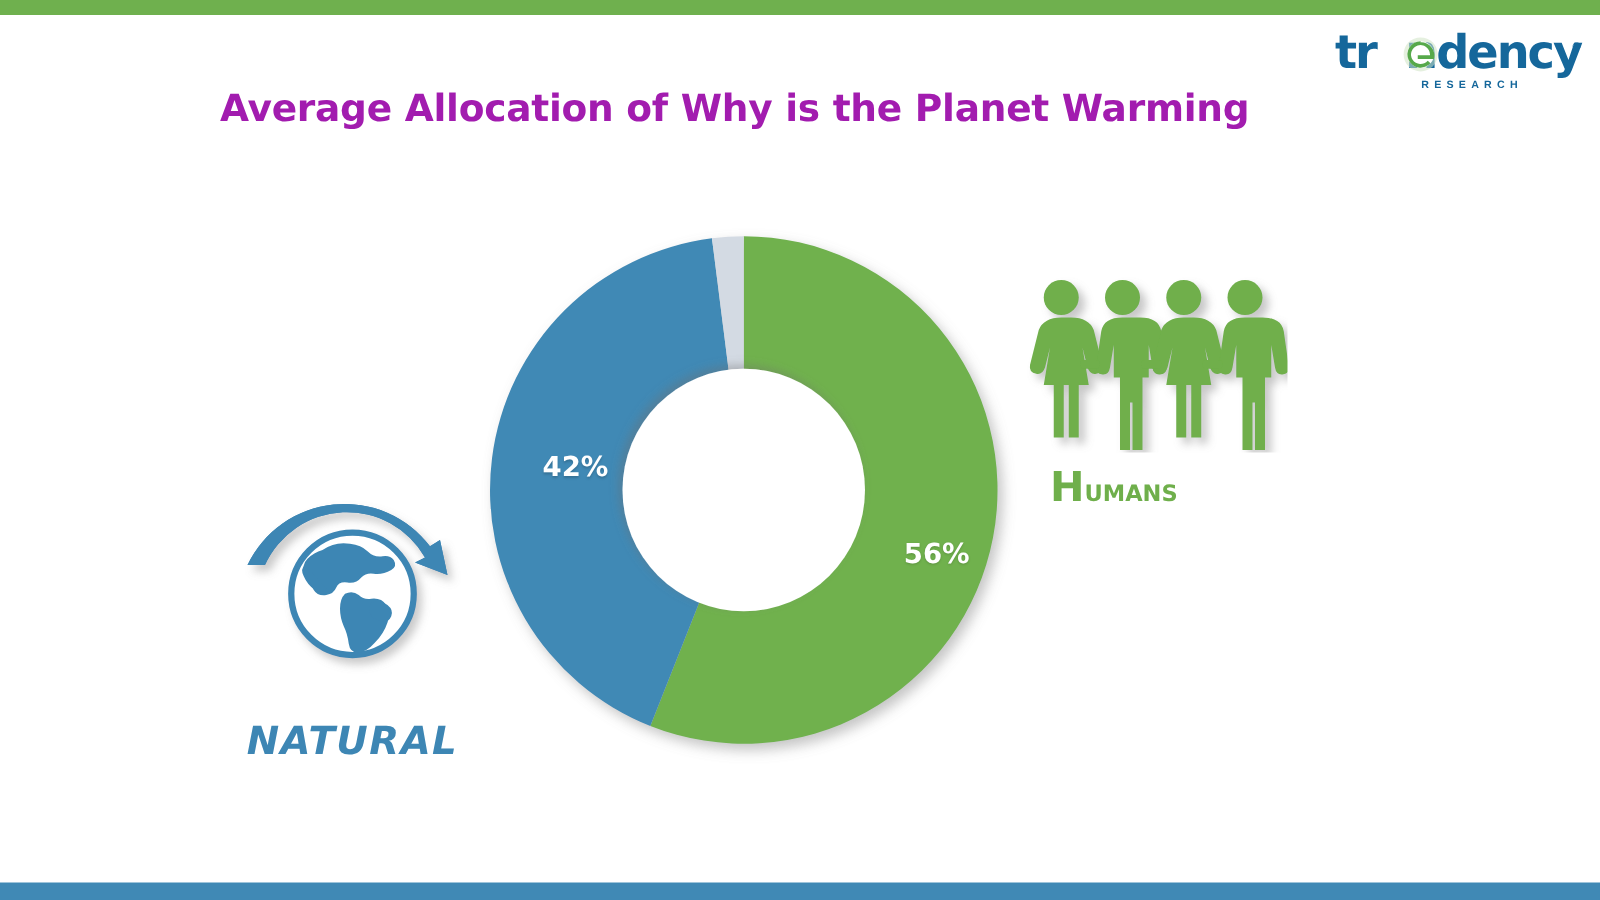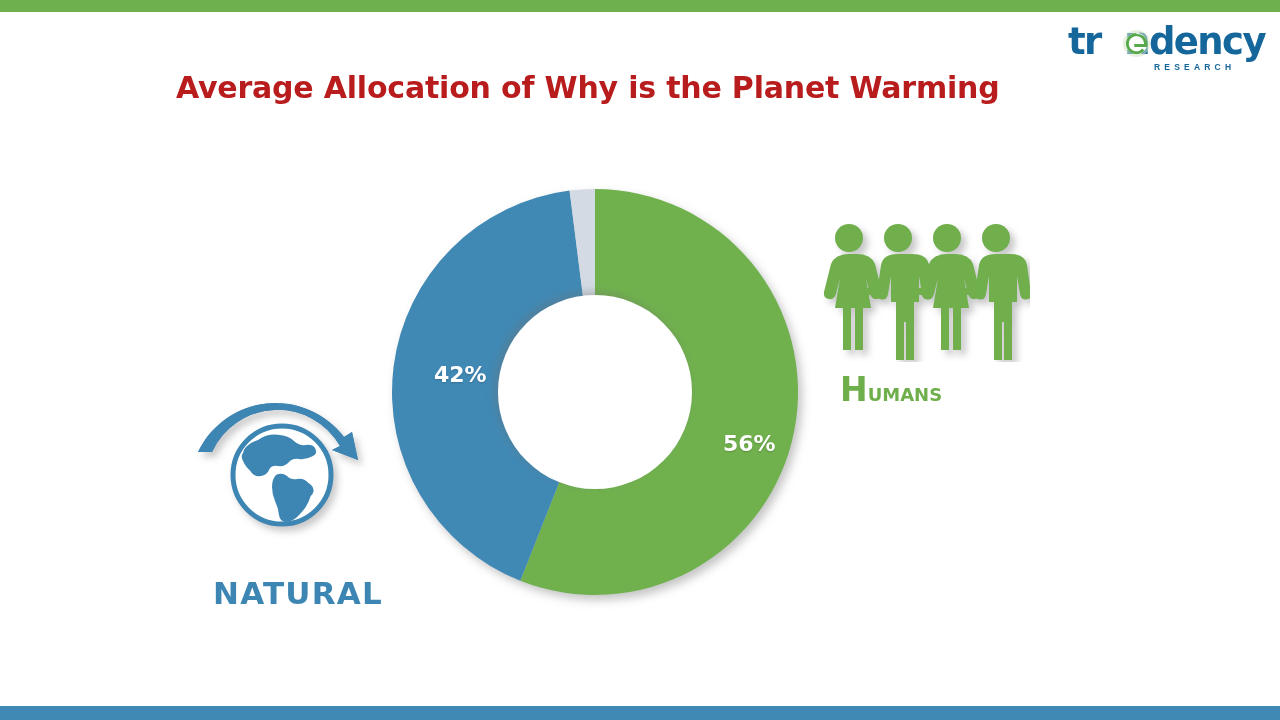--- a/index.html
+++ b/index.html
@@ -42,34 +42,33 @@
   }
   .logo-e svg{display:block;}
   .logo-sub{
     position:absolute;left:69px;top:40px;
     font-family:"Liberation Sans", sans-serif;
     font-size:8.5px;
     font-weight:bold;
     letter-spacing:4.2px;
     color:#15679B;
     white-space:nowrap;
-    margin-left:17px;
   }
   .logo-tm{
     position:absolute;left:190px;top:10px;
     font-size:9px;color:#15679B;
   }
 
   
   .title{
     position:absolute;left:176px;top:70px;
     font-family:"DejaVu Sans", sans-serif;
     font-weight:bold;
     font-size:30px;
-    color:#b91c1c;
+    color:#a21caf;
     letter-spacing:-0.2px;
     white-space:nowrap;
   }
 
   
   .donut-wrap{
     position:absolute;left:372px;top:169px;width:446px;height:446px;
   }
   .donut-wrap svg{display:block;}
 
@@ -84,28 +83,29 @@
   }
   .label-natural-pct{left:434px;top:362px;text-align:center;}
   .label-humans-pct{left:723px;top:431px;}
 
   
   .icon-natural{
     position:absolute;left:180px;top:390px;width:205px;height:170px;
   }
   .icon-natural svg{display:block;}
   .cap-natural{
-    position:absolute;left:212px;top:575px;width:172px;
+    position:absolute;left:196px;top:575px;width:172px;
     text-align:center;
     font-family:"DejaVu Sans", sans-serif;
     font-weight:bold;
     font-size:31px;
     letter-spacing:1.2px;
     color:#3D86B4;
     white-space:nowrap;
+    font-style:italic;
   }
 
   
   .icon-humans{
     position:absolute;left:820px;top:222px;width:210px;height:140px;
   }
   .icon-humans svg{display:block;}
   .cap-humans{
     position:absolute;left:840px;top:370px;width:172px;
     font-family:"DejaVu Sans", sans-serif;

